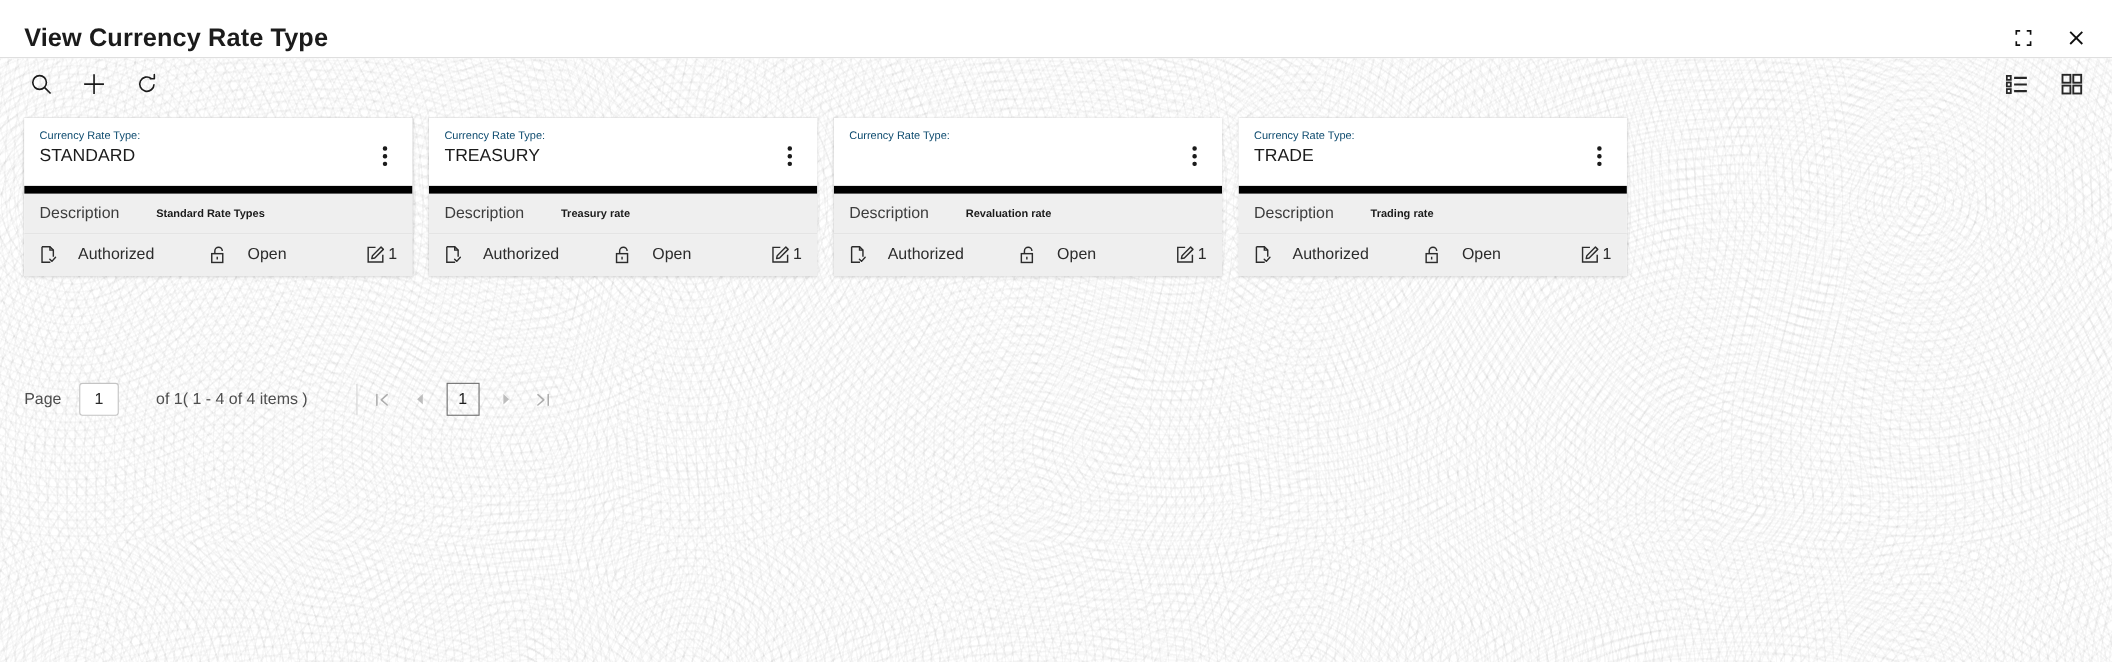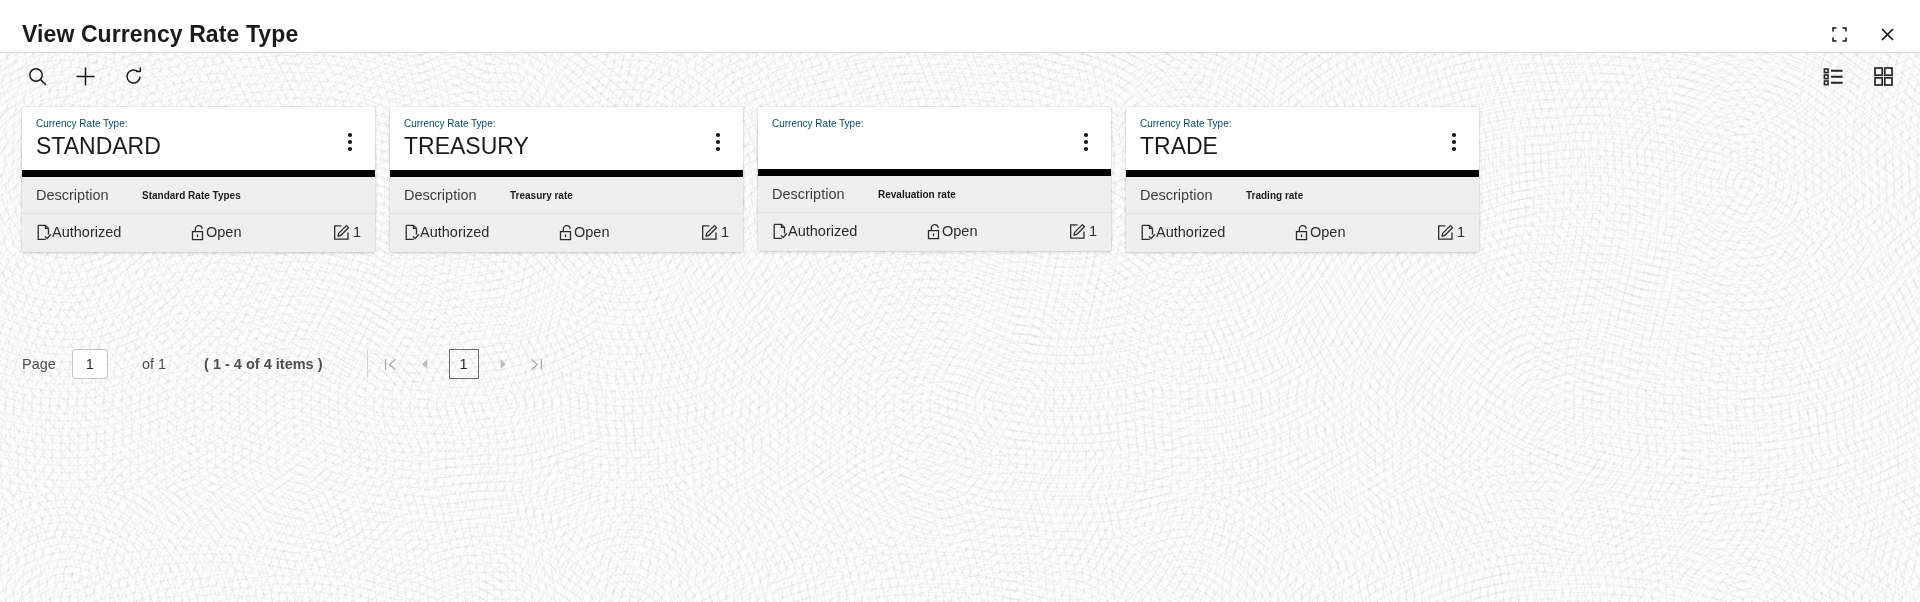--- a/index.html
+++ b/index.html
@@ -98,21 +98,21 @@
     min-height: 62px;
   }
   .card-head-text { flex: 1; min-width: 0; }
   .card-label {
     font-size: 10px;
     color: #0c4a6e;
     line-height: 1.25;
     white-space: nowrap;
   }
   .card-value {
-    font-size: 23px;
+    font-size: 16px;
     color: #1b1b1b;
     line-height: 1.25;
     margin-top: 1px;
     white-space: nowrap;
     overflow: hidden;
     text-overflow: ellipsis;
   }
   .kebab {
     width: 22px; height: 30px;
     display: flex; flex-direction: column;
@@ -139,21 +139,21 @@
   .card-foot {
     background: #efefef;
     padding: 9px 14px 11px 14px;
     display: flex;
     align-items: center;
     min-height: 38px;
   }
   .foot-item {
     display: flex;
     align-items: center;
-    gap: 0;
+    gap: 19px;
     font-size: 14.5px;
     color: #2c2c2c;
   }
   .foot-auth { width: 155px; flex: none; }
   .foot-open { width: 120px; flex: none; }
   .foot-count { margin-left: auto; gap: 3px; }
 
   
   .pagination {
     display: flex;
@@ -170,21 +170,21 @@
     border: 1px solid #c4c4c4;
     border-radius: 3px;
     background: #ffffff;
     text-align: center;
     font-size: 14.5px;
     color: #2a2a2a;
     font-family: "Liberation Sans", sans-serif;
     outline: none;
   }
   .pg-of { margin-left: 34px; color: #4e4e4e; }
-  .pg-items { margin-left: 38px; color: #4e4e4e; white-space: nowrap; font-weight: bold; }
+  .pg-items { color: #4e4e4e; white-space: nowrap; }
   .pg-sep {
     width: 1px; height: 28px;
     background: #d5d5d5;
     margin-left: 44px;
   }
   .pg-nav { display: flex; align-items: center; margin-left: 6px; }
   .pg-btn {
     width: 34px; height: 32px;
     display: flex; align-items: center; justify-content: center;
     color: #adadad;

